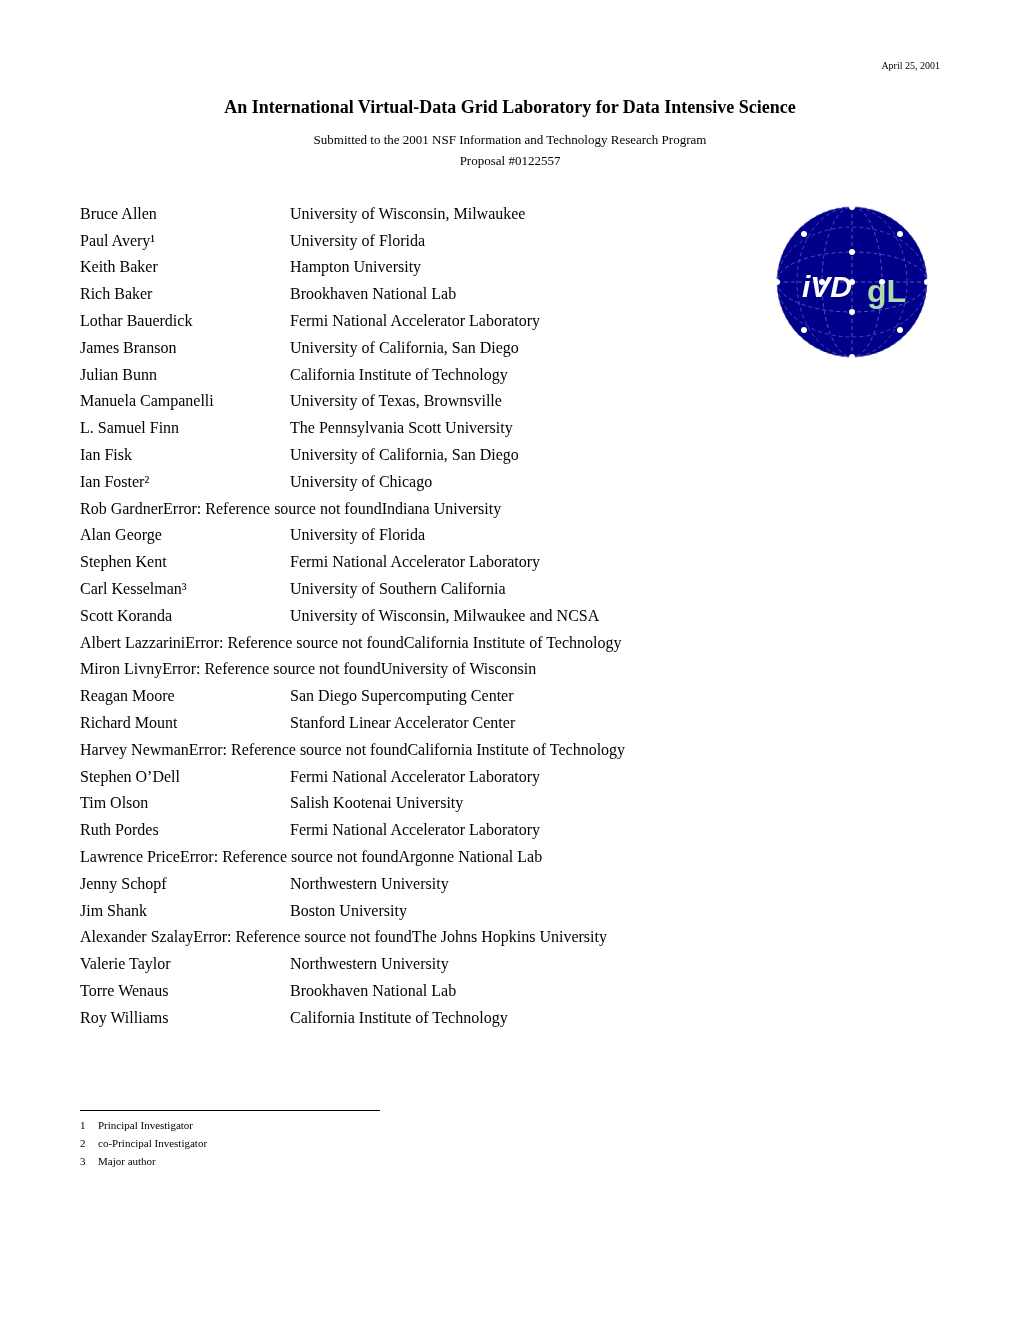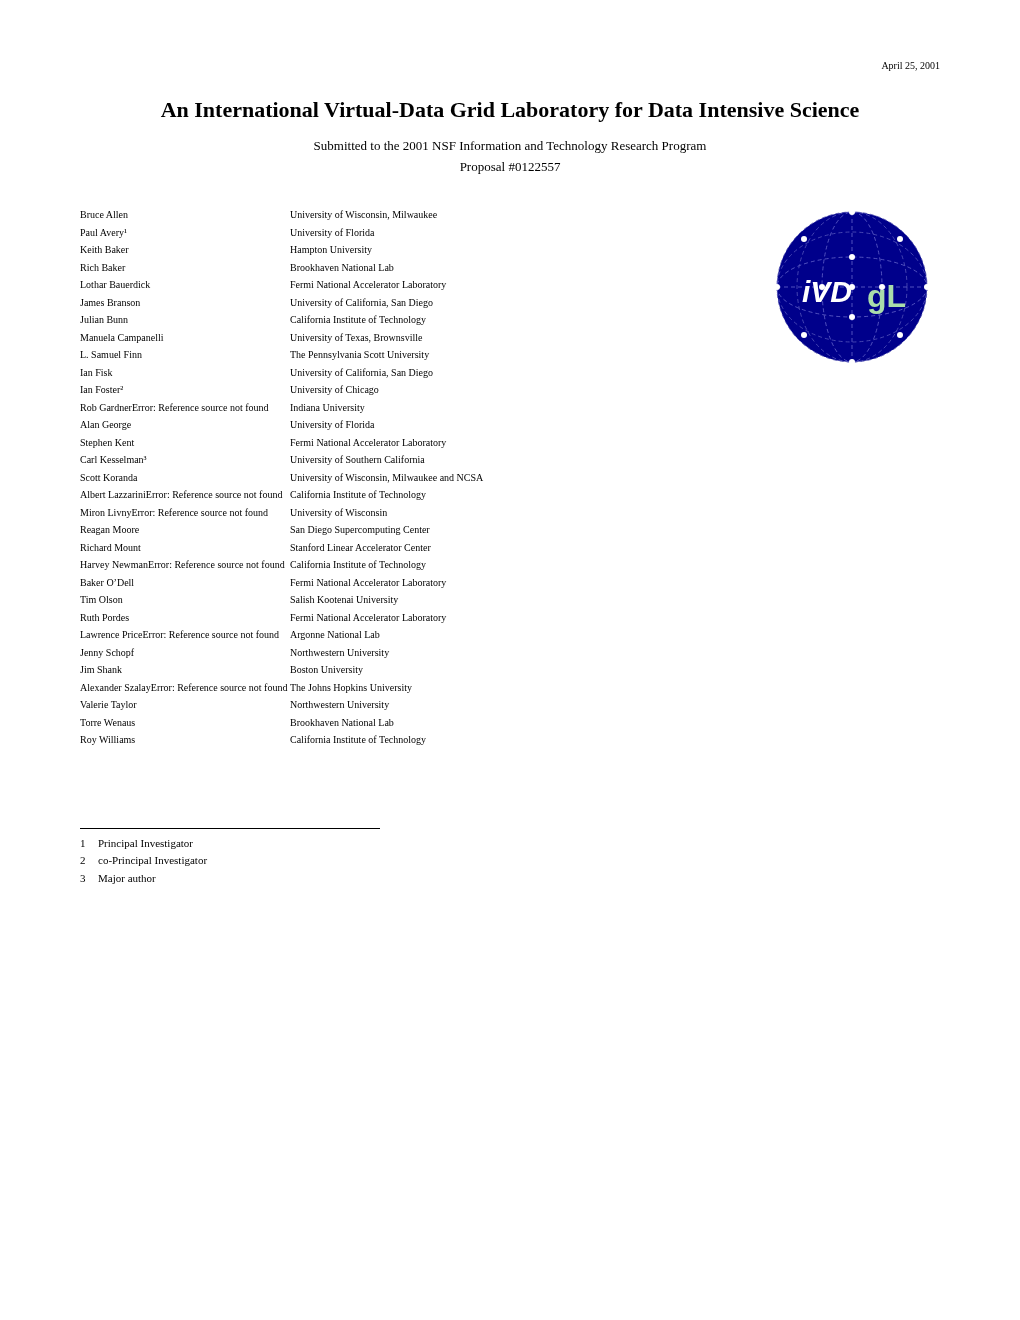--- a/index.html
+++ b/index.html
@@ -15,41 +15,41 @@
     .date-line {
       text-align: right;
       margin-bottom: 24px;
       font-size: 10px;
     }
     .title-block {
       text-align: center;
       margin-bottom: 18px;
     }
     .main-title {
-      font-size: 22px;
+      font-size: 18px;
       font-weight: bold;
       line-height: 1.4;
       margin-bottom: 10px;
     }
     .subtitle {
       font-size: 13px;
       line-height: 1.6;
     }
     .authors-section {
       margin-top: 30px;
       position: relative;
     }
     .authors-table {
       width: 100%;
     }
     .author-row {
       display: flex;
       margin-bottom: 2px;
       line-height: 1.55;
-      font-size: 10px;
+      font-size: 16px;
     }
     .author-name {
       min-width: 210px;
       flex-shrink: 0;
     }
     .author-affil {
       flex: 1;
     }
     .logo-container {
       position: absolute;
@@ -208,21 +208,21 @@
       </div>
       <div class="author-row">
         <span class="author-name">Richard Mount</span>
         <span class="author-affil">Stanford Linear Accelerator Center</span>
       </div>
       <div class="author-row">
         <span class="author-name">Harvey NewmanError: Reference source not found</span>
         <span class="author-affil">California Institute of Technology</span>
       </div>
       <div class="author-row">
-        <span class="author-name">Baker O’Dell</span>
+        <span class="author-name">Stephen O’Dell</span>
         <span class="author-affil">Fermi National Accelerator Laboratory</span>
       </div>
       <div class="author-row">
         <span class="author-name">Tim Olson</span>
         <span class="author-affil">Salish Kootenai University</span>
       </div>
       <div class="author-row">
         <span class="author-name">Ruth Pordes</span>
         <span class="author-affil">Fermi National Accelerator Laboratory</span>
       </div>

